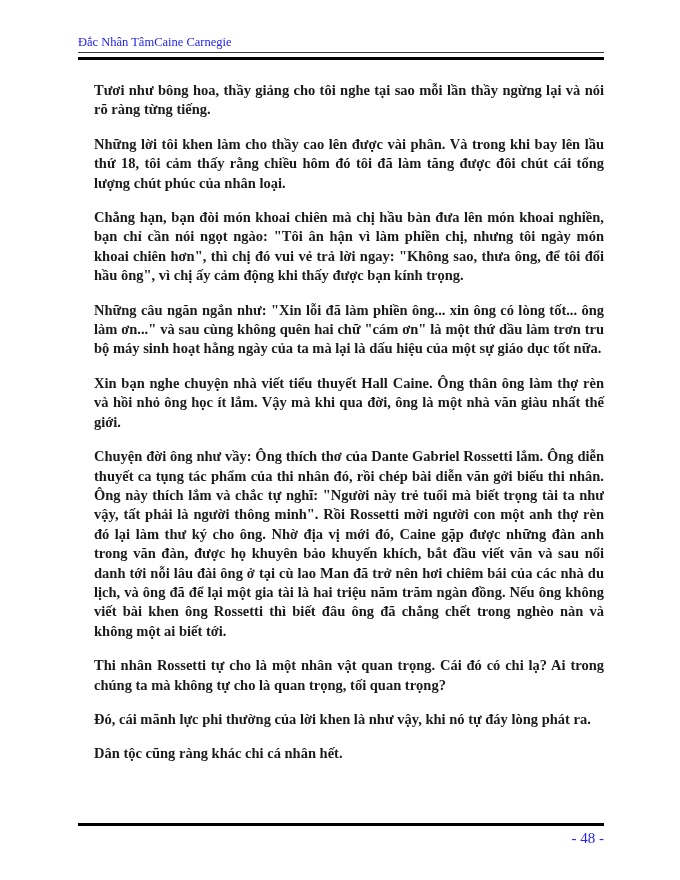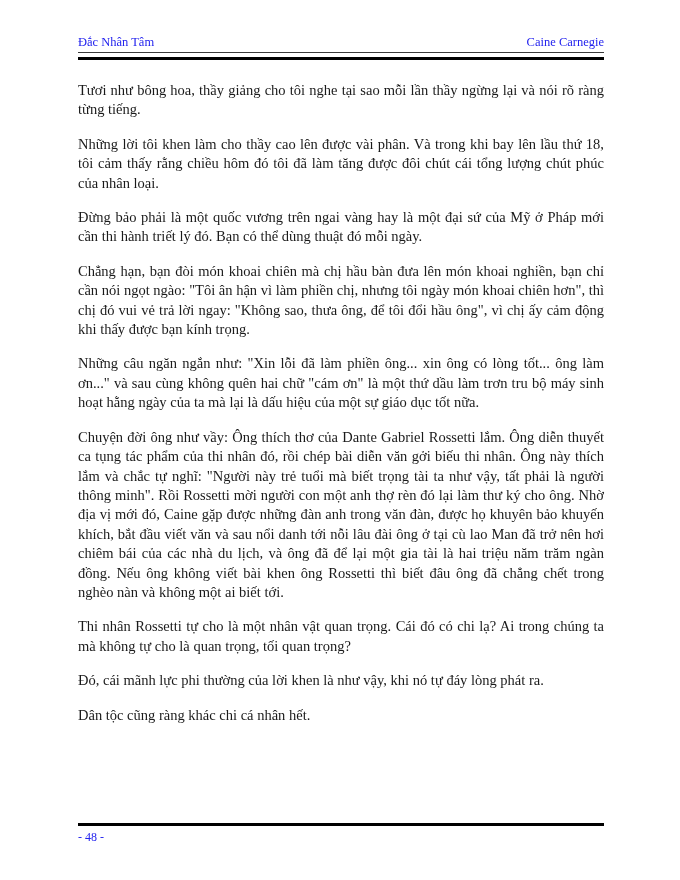--- a/index.html
+++ b/index.html
@@ -16,21 +16,20 @@
     color: var(--text-color, #1a1a1a);
     overflow: hidden;
     box-sizing: border-box;
   }
   .header {
     margin: 0 76px 0 78px;
     padding-top: 36px;
   }
   .header-row {
     display: flex;
-    justify-content: space-between;
     align-items: baseline;
     font-size: 12.5px;
     line-height: 13px;
     color: var(--accent-blue, #2222ee);
     padding-bottom: 3px;
     border-bottom: 1px solid #3a3a3a;
   }
   .rule-thick {
     height: 3px;
     background: var(--rule-black, #000000);
@@ -38,54 +37,55 @@
   .header .rule-thick {
     margin-top: 4px;
   }
   .content {
     margin: 21px 76px 0 78px;
     font-size: 14.5px;
     line-height: 19.4px;
     text-align: justify;
   }
   .content p {
-    margin: 0 0 15px 0;
+    margin: 0 0 15px 16px;
+    font-weight: bold;
   }
   .footer {
     position: absolute;
     left: 78px;
     right: 76px;
     top: 823px;
   }
   .page-number {
     margin-top: 4px;
-    text-align: left;
-    font-size: 12px;
+    text-align: right;
+    font-size: 15px;
     color: var(--accent-blue, #2222ee);
   }
 </style>
 </head>
 <body>
 
 <div class="page">
 
   <div class="header">
     <div class="header-row">
       <span>Đắc Nhân Tâm</span>
       <span>Caine Carnegie</span>
     </div>
     <div class="rule-thick"></div>
   </div>
 
   <div class="content">
       <p>Tươi như bông hoa, thầy giảng cho tôi nghe tại sao mỗi lần thầy ngừng lại và nói rõ ràng từng tiếng.</p>
       <p>Những lời tôi khen làm cho thầy cao lên được vài phân. Và trong khi bay lên lầu thứ 18, tôi cảm thấy rằng chiều hôm đó tôi đã làm tăng được đôi chút cái tổng lượng chút phúc của nhân loại.</p>
-      <p>Đừng bảo phải là một quốc vương trên ngai vàng hay là một đại sứ của Mỹ ở Pháp mới cần thi hành triết lý đó. Bạn có thể dùng thuật đó mỗi ngày.</p>
       <p>Chẳng hạn, bạn đòi món khoai chiên mà chị hầu bàn đưa lên món khoai nghiền, bạn chỉ cần nói ngọt ngào: "Tôi ân hận vì làm phiền chị, nhưng tôi ngày món khoai chiên hơn", thì chị đó vui vẻ trả lời ngay: "Không sao, thưa ông, để tôi đổi hầu ông", vì chị ấy cảm động khi thấy được bạn kính trọng.</p>
       <p>Những câu ngăn ngắn như: "Xin lỗi đã làm phiền ông... xin ông có lòng tốt... ông làm ơn..." và sau cùng không quên hai chữ "cám ơn" là một thứ dầu làm trơn tru bộ máy sinh hoạt hằng ngày của ta mà lại là dấu hiệu của một sự giáo dục tốt nữa.</p>
+      <p>Xin bạn nghe chuyện nhà viết tiểu thuyết Hall Caine. Ông thân ông làm thợ rèn và hồi nhỏ ông học ít lắm. Vậy mà khi qua đời, ông là một nhà văn giàu nhất thế giới.</p>
       <p>Chuyện đời ông như vầy: Ông thích thơ của Dante Gabriel Rossetti lắm. Ông diễn thuyết ca tụng tác phẩm của thi nhân đó, rồi chép bài diễn văn gởi biếu thi nhân. Ông này thích lắm và chắc tự nghĩ: "Người này trẻ tuổi mà biết trọng tài ta như vậy, tất phải là người thông minh". Rồi Rossetti mời người con một anh thợ rèn đó lại làm thư ký cho ông. Nhờ địa vị mới đó, Caine gặp được những đàn anh trong văn đàn, được họ khuyên bảo khuyến khích, bắt đầu viết văn và sau nổi danh tới nỗi lâu đài ông ở tại cù lao Man đã trở nên hơi chiêm bái của các nhà du lịch, và ông đã để lại một gia tài là hai triệu năm trăm ngàn đồng. Nếu ông không viết bài khen ông Rossetti thì biết đâu ông đã chẳng chết trong nghèo nàn và không một ai biết tới.</p>
       <p>Thi nhân Rossetti tự cho là một nhân vật quan trọng. Cái đó có chi lạ? Ai trong chúng ta mà không tự cho là quan trọng, tối quan trọng?</p>
       <p>Đó, cái mãnh lực phi thường của lời khen là như vậy, khi nó tự đáy lòng phát ra.</p>
       <p>Dân tộc cũng ràng khác chi cá nhân hết.</p>
     </div>
 
   <div class="footer">
     <div class="rule-thick"></div>
     <div class="page-number">- 48 -</div>
   </div>

